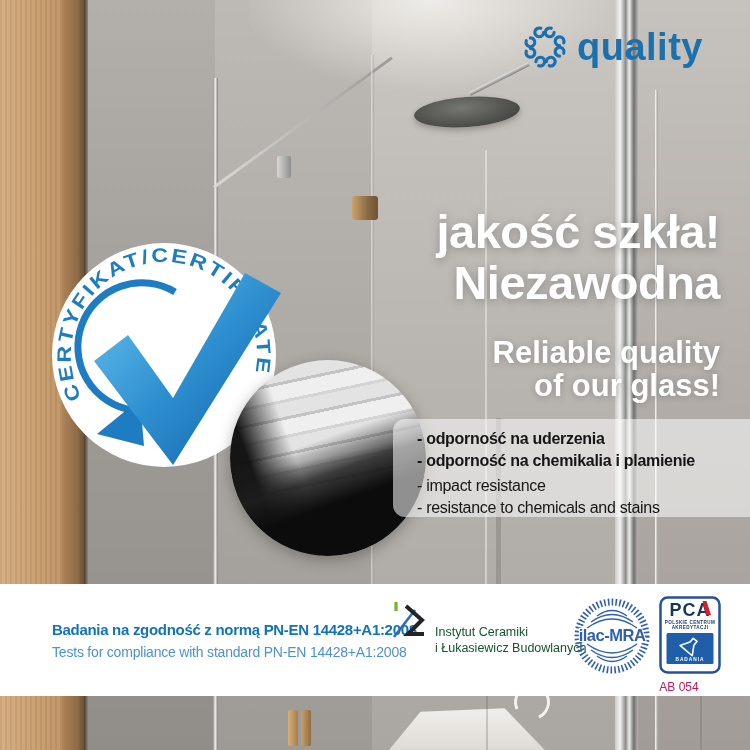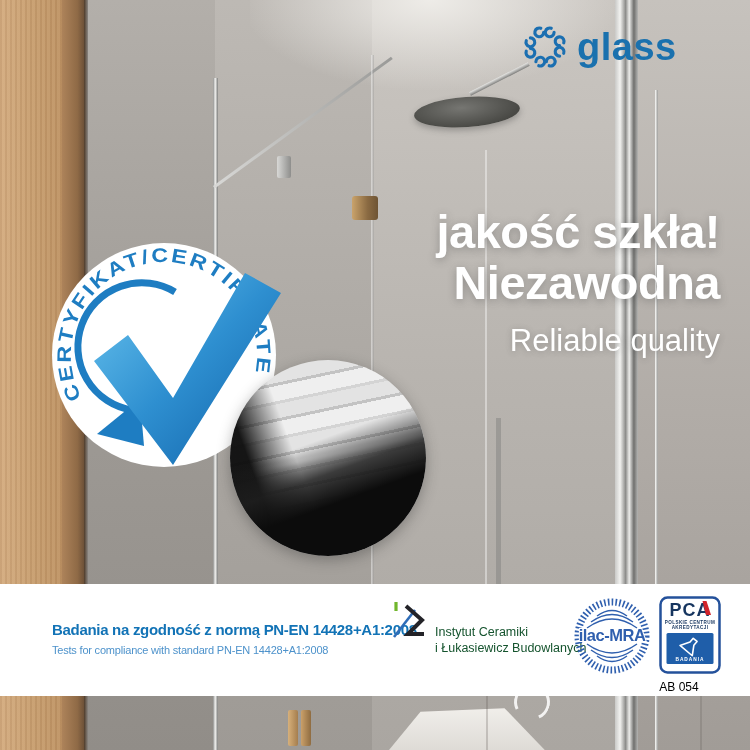--- a/index.html
+++ b/index.html
@@ -72,45 +72,45 @@
   .inset .dark{position:absolute;inset:0;
     background:linear-gradient(160deg,rgba(0,0,0,0) 42%,rgba(30,30,30,.85) 56%,#0c0c0c 68%),
                linear-gradient(250deg,rgba(0,0,0,0) 62%,rgba(10,10,10,.95) 80%);}
   .inset .streak{position:absolute;left:-10px;top:92px;width:230px;height:5px;background:rgba(255,255,255,.8);
     filter:blur(1px);transform:rotate(-12deg);}
 
   
   .headline{position:absolute;right:30px;top:206px;text-align:right;z-index:5;color:#fff;}
   .h-pl{font-size:47px;font-weight:700;line-height:51px;letter-spacing:-.5px;
     text-shadow:0 2px 8px rgba(60,60,60,.35);}
-  .h-en{font-size:31px;font-weight:400;line-height:33px;margin-top:16px;
+  .h-en{font-size:31px;font-weight:700;line-height:33px;margin-top:28px;
     text-shadow:0 1px 6px rgba(60,60,60,.3);}
 
   
   .features{position:absolute;left:393px;top:419px;right:0;height:98px;z-index:5;
     background:rgba(253,253,253,.55);border-radius:12px 0 0 12px;
     padding:9px 6px 0 24px;box-sizing:border-box;}
   .feat{font-size:16px;line-height:22px;color:#161616;letter-spacing:-.3px;}
   .feat.bold{font-weight:700;}
   .feat.en-first{margin-top:3px;}
 
   
   .band{position:absolute;left:0;top:584px;width:750px;height:112px;background:#fff;z-index:6;}
   .claim{position:absolute;left:52px;top:37px;}
   .claim-pl{font-size:15px;font-weight:700;color:#1273b6;letter-spacing:-.3px;}
-  .claim-en{font-size:11px;color:#4d92cb;margin-top:6px;letter-spacing:-.2px;}
+  .claim-en{font-size:14px;color:#4d92cb;margin-top:6px;letter-spacing:-.2px;}
   .luk{position:absolute;left:391px;top:16px;display:flex;gap:8px;}
   .luk-text{margin-top:24px;}
   .luk-name{font-size:19px;font-weight:700;color:#17171f;letter-spacing:-.2px;}
   .luk-sub{font-size:12.5px;color:#14532d;line-height:15px;margin-top:1px;}
   .ilac{position:absolute;left:572px;top:12px;}
   .ilac-text{font-family:"Liberation Sans","DejaVu Sans",sans-serif;font-size:16.5px;font-weight:700;
     fill:#2f5fae;letter-spacing:-.5px;paint-order:stroke;stroke:#ffffff;stroke-width:2px;}
   .pca-wrap{position:absolute;left:659px;top:12px;width:40px;text-align:center;}
-  .pca-num{font-size:12px;color:#000000;margin-top:2px;}
+  .pca-num{font-size:12px;color:#be185d;margin-top:2px;}
   .pca-t{font-family:"Liberation Sans","DejaVu Sans",sans-serif;}
 </style>
 </head>
 <body>
 
 <div class="canvas">
 
   <div class="photo">
     <div class="col col-a"></div>
     <div class="col col-b"></div>
@@ -146,21 +146,21 @@
         <g id="dpair" fill="none" stroke="#1b6fb1" stroke-width="3" stroke-linecap="round">
           <path d="M 18 4.1 A 4.2 4.2 0 1 0 20.7 8"></path>
           <path d="M 28 4.1 A 4.2 4.2 0 1 0 30.7 8"></path>
         </g>
       </defs>
       <use href="#dpair"></use>
       <use href="#dpair" transform="rotate(90 22 22)"></use>
       <use href="#dpair" transform="rotate(180 22 22)"></use>
       <use href="#dpair" transform="rotate(270 22 22)"></use>
     </svg>
-    <span class="brand-text">glass</span>
+    <span class="brand-text">quality</span>
   </div>
 
   <svg class="badge-svg" width="290" height="250" viewBox="0 0 290 250">
     <defs>
       <linearGradient id="chk" x1="0%" y1="0%" x2="100%" y2="100%">
         <stop offset="0%" stop-color="#6cc6f0"></stop>
         <stop offset="50%" stop-color="#2e8fd0"></stop>
         <stop offset="100%" stop-color="#0f5fa6"></stop>
       </linearGradient>
       <path id="ringArc" d="M 43.5 168.5 A 93 93 0 1 1 204.5 168.5" fill="none"></path>
@@ -180,23 +180,30 @@
     <div class="dark"></div>
   </div>
 
   <div class="headline">
     <div class="h-pl">
       <div>jakość szkła!</div>
       <div>Niezawodna</div>
     </div>
     <div class="h-en">
       <div>Reliable quality</div>
-    </div>
-  </div>
-
+      <div>of our glass!</div>
+    </div>
+  </div>
+
+  <div class="features">
+    <div class="feat bold">- odporność na uderzenia</div>
+    <div class="feat bold">- odporność na chemikalia i plamienie</div>
+    <div class="feat en-first">- impact resistance</div>
+    <div class="feat">- resistance to chemicals and stains</div>
+  </div>
 
   <div class="band">
 
     <div class="claim">
       <div class="claim-pl">Badania na zgodność z normą PN-EN 14428+A1:2008</div>
       <div class="claim-en">Tests for compliance with standard PN-EN 14428+A1:2008</div>
     </div>
 
     <div class="luk">
       <svg width="36" height="46" viewBox="0 0 36 46">

